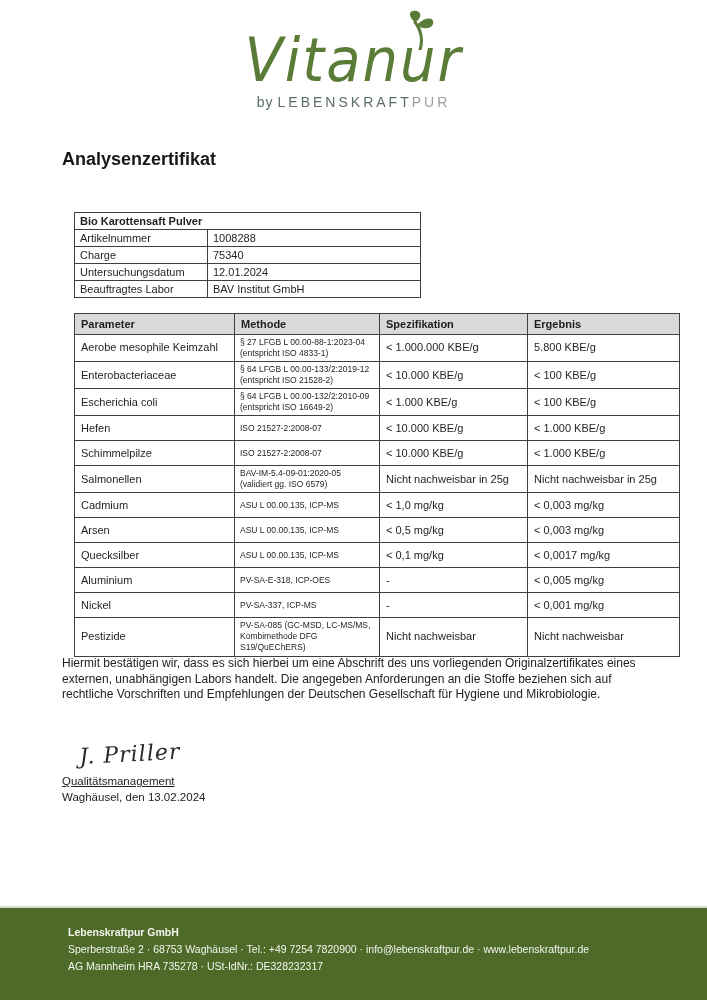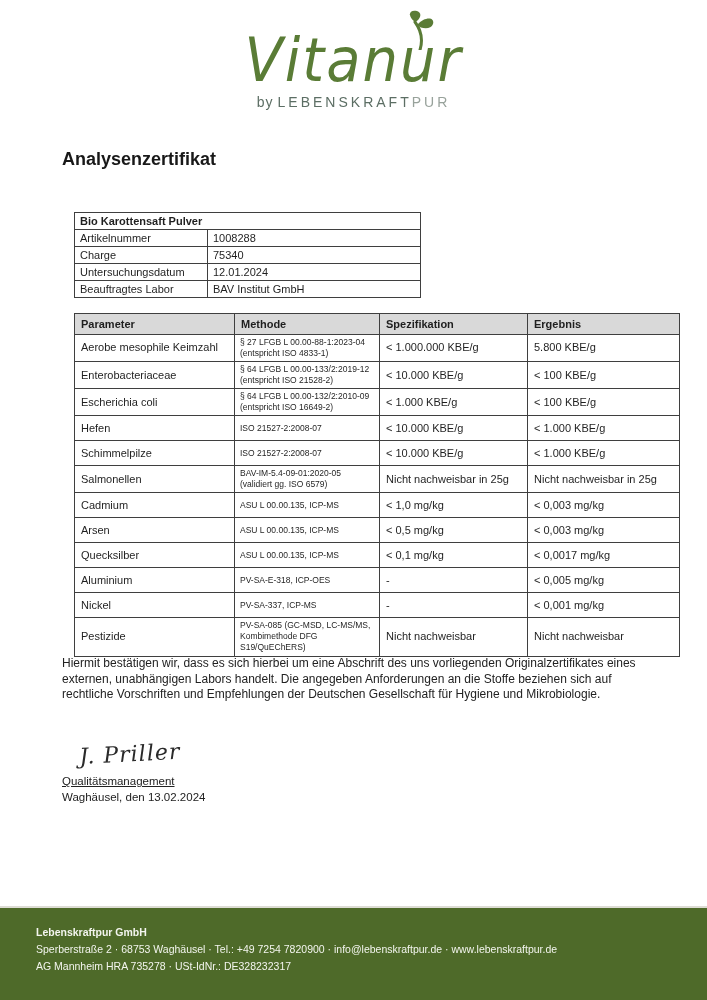--- a/index.html
+++ b/index.html
@@ -54,21 +54,21 @@
     font-family:"DejaVu Serif", serif;font-style:italic;font-size:22px;color:#2a2a2a;
     transform:rotate(-3deg);transform-origin:left bottom;display:inline-block;
     margin-left:18px;letter-spacing:1px;
   }
   .sig-role,.sig-place{font-size:11.5px;line-height:15.5px;color:#222;}
   .sig-role{margin-top:5px;text-decoration:underline;}
   
   .footer{
     position:absolute;left:0;bottom:0;width:707px;height:94px;
     background:#4e6a29;border-top:2px solid #dddcd4;box-sizing:border-box;
-    color:#f3f5ee;padding:16px 0 0 36px;
+    color:#f3f5ee;padding:16px 0 0 68px;
   }
   .footer .f-company{font-weight:bold;font-size:10.5px;line-height:17px;}
   .footer .f-line{font-size:10.5px;line-height:17px;}
 </style>
 </head>
 <body>
 
 <div class="logo">
   <div class="brand-wrap">
     <div class="brand">Vitanur</div>

